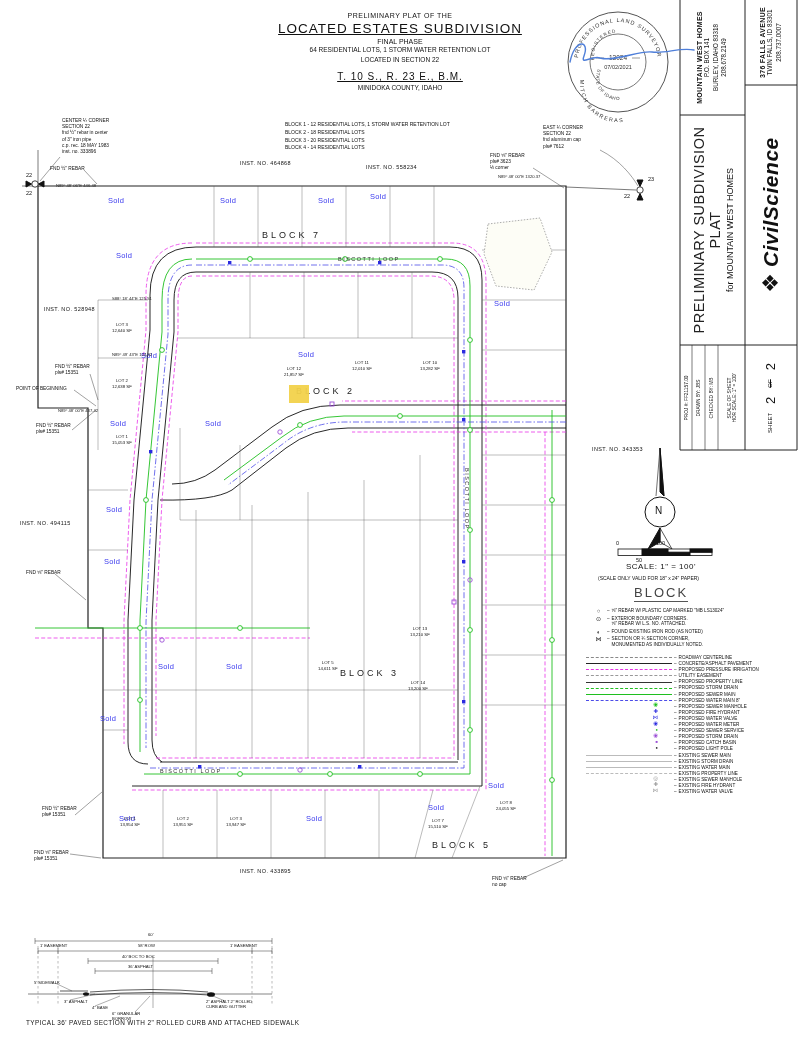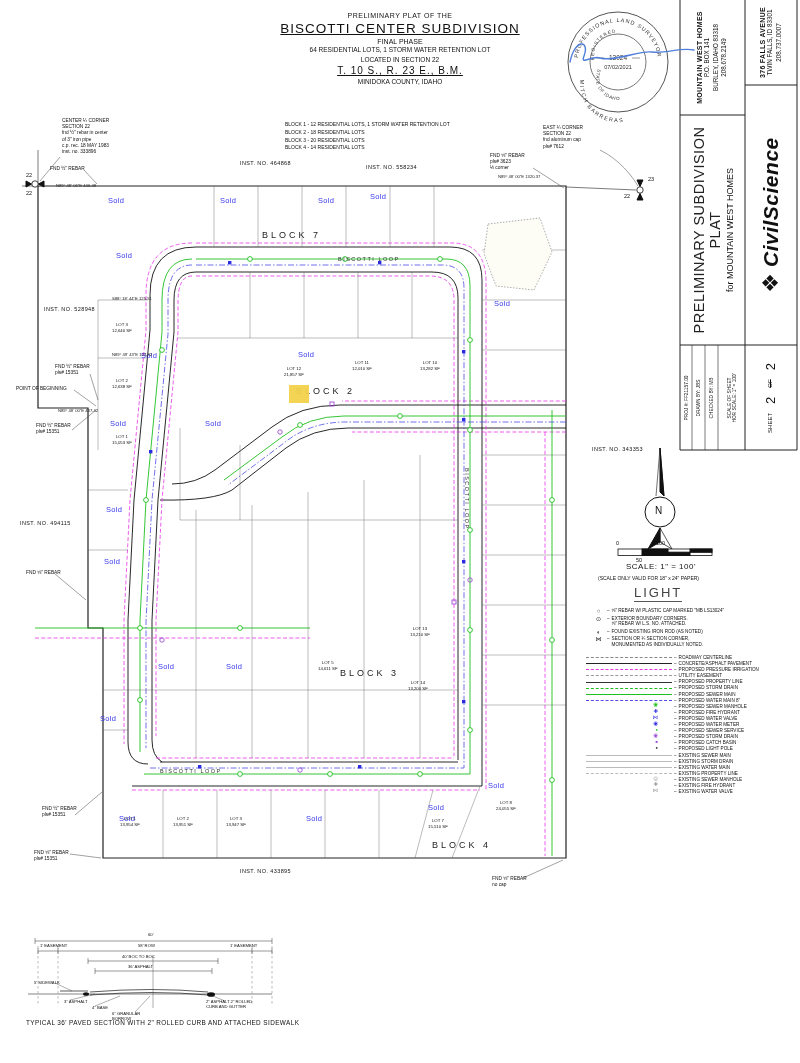--- a/index.html
+++ b/index.html
@@ -22,21 +22,21 @@
   .scale-sub{font-size:5px;}
   .xs{font-size:4.2px;line-height:1.25;}
   .xs-caption{font-size:6.4px;letter-spacing:.4px;}
   
   .tb{position:absolute;left:240px;top:12px;width:320px;text-align:center;}
   .tb .t1{font-size:7px;letter-spacing:.5px;}
   .tb .t2{font-size:13.5px;letter-spacing:1px;text-decoration:underline;margin:2px 0;}
   .tb .t3{font-size:7px;margin-top:2px;}
   .tb .t4{font-size:6.5px;margin-top:1px;}
   .tb .t5{font-size:6.5px;margin-top:3px;}
-  .tb .t6{font-size:10px;letter-spacing:1px;text-decoration:underline;margin-top:2px;}
+  .tb .t6{font-size:10px;letter-spacing:1px;text-decoration:underline;margin-top:8px;}
   .tb .t7{font-size:6.5px;margin-top:2px;}
   .summary{position:absolute;left:285px;top:121px;font-size:5px;line-height:1.55;white-space:pre-line;}
   
   .rot{position:absolute;transform:rotate(-90deg);transform-origin:0 0;display:flex;
        flex-direction:column;align-items:center;justify-content:center;text-align:center;}
   .addr-n{font-size:7px;font-weight:bold;letter-spacing:.3px;}
   .addr{font-size:6.3px;line-height:1.35;}
   .stitle{font-size:14.5px;letter-spacing:.5px;color:#222;}
   .sfor{font-size:9px;margin-top:2px;}
   .mini{font-size:4.8px;}
@@ -243,42 +243,42 @@
       <path d="M28,994 H272" stroke-width="0.6"></path>
       <path d="M60,991 H88 M90,992 Q153,987 208,992 M90,995 Q153,990 208,995" stroke-width="0.8"></path>
       <ellipse cx="86" cy="994" rx="3" ry="1.8" fill="#111" stroke="none"></ellipse>
       <ellipse cx="211" cy="994.5" rx="4" ry="2.3" fill="#111" stroke="none"></ellipse>
       <path d="M70,1000 L95,994 M95,1006 L120,996 M135,1012 L150,996 M225,1001 L213,996 M55,983 L72,991" stroke-width="0.4"></path>
     </g>
   </svg>
 
   <div class="tb">
     <div class="t1">PRELIMINARY PLAT OF THE</div>
-    <div class="t2">BISCOTTI CENTER SUBDIVISION</div>
+    <div class="t2">LOCATED ESTATES SUBDIVISION</div>
     <div class="t3">FINAL PHASE</div>
     <div class="t4">64 RESIDENTIAL LOTS, 1 STORM WATER RETENTION LOT</div>
     <div class="t5">LOCATED IN SECTION 22</div>
     <div class="t6">T. 10 S., R. 23 E., B.M.</div>
     <div class="t7">MINIDOKA COUNTY, IDAHO</div>
   </div>
 
   <div class="summary">BLOCK 1 - 12 RESIDENTIAL LOTS, 1 STORM WATER RETENTION LOT
 BLOCK 2 - 18 RESIDENTIAL LOTS
 BLOCK 3 - 20 RESIDENTIAL LOTS
 BLOCK 4 - 14 RESIDENTIAL LOTS</div>
 
   <div>
 
   <span class="lbl street" style="left: 338px; top: 256px;">BISCOTTI LOOP</span>
       <span class="lbl street-v" style="left: 463px; top: 468px;">BISCOTTI LOOP</span>
       <span class="lbl street" style="left: 160px; top: 768px;">BISCOTTI LOOP</span>
       <span class="lbl block" style="left: 262px; top: 230px;">BLOCK 7</span>
       <span class="lbl block" style="left: 296px; top: 386px;">BLOCK 2</span>
       <span class="lbl block" style="left: 340px; top: 668px;">BLOCK 3</span>
-      <span class="lbl block" style="left: 432px; top: 840px;">BLOCK 4</span>
+      <span class="lbl block" style="left: 432px; top: 840px;">BLOCK 5</span>
       <span class="lbl inst" style="left: 240px; top: 160px;">INST. NO. 464868</span>
       <span class="lbl inst" style="left: 366px; top: 164px;">INST. NO. 558234</span>
       <span class="lbl inst" style="left: 44px; top: 306px;">INST. NO. 528948</span>
       <span class="lbl inst" style="left: 20px; top: 520px;">INST. NO. 494115</span>
       <span class="lbl inst" style="left: 592px; top: 446px;">INST. NO. 343353</span>
       <span class="lbl inst" style="left: 240px; top: 868px;">INST. NO. 433895</span>
       <span class="lbl sold" style="left: 108px; top: 196px;">Sold</span>
       <span class="lbl sold" style="left: 220px; top: 196px;">Sold</span>
       <span class="lbl sold" style="left: 318px; top: 196px;">Sold</span>
       <span class="lbl sold" style="left: 370px; top: 192px;">Sold</span>
@@ -377,21 +377,21 @@
       <span class="lbl xs" style="left: 92px; top: 1005px;">4" BASE</span>
       <span class="lbl xs" style="left: 112px; top: 1011px;">6" GRANULAR
 BORROW</span>
       <span class="lbl xs" style="left: 206px; top: 999px;">2" ASPHALT 2" ROLLED
 CURB AND GUTTER</span>
       <span class="lbl xs-caption" style="left: 26px; top: 1019px;">TYPICAL 36' PAVED SECTION WITH 2" ROLLED CURB AND ATTACHED SIDEWALK</span>
     </div>
 
   <div class="hl"></div>
 
-  <div class="legend-title">LIGHT</div>
+  <div class="legend-title">BLOCK</div>
   <div class="lg-markers">
 
       <div class="row">
         <span class="lg-ico">○</span>
         <span class="lg-dash">–</span>
         <span class="lg-lab">⅝" REBAR W/ PLASTIC CAP MARKED "MB LS13024"</span>
       </div>
 
       <div class="row">
         <span class="lg-ico">⊙</span>

